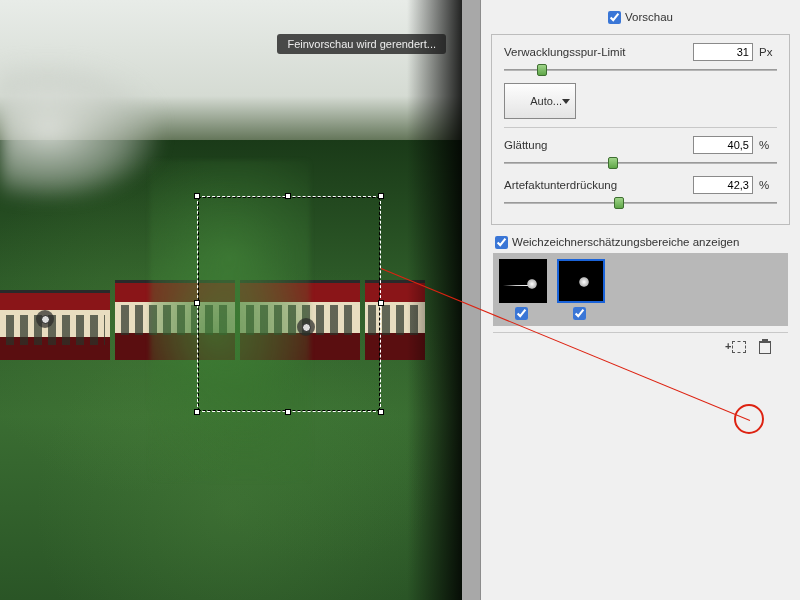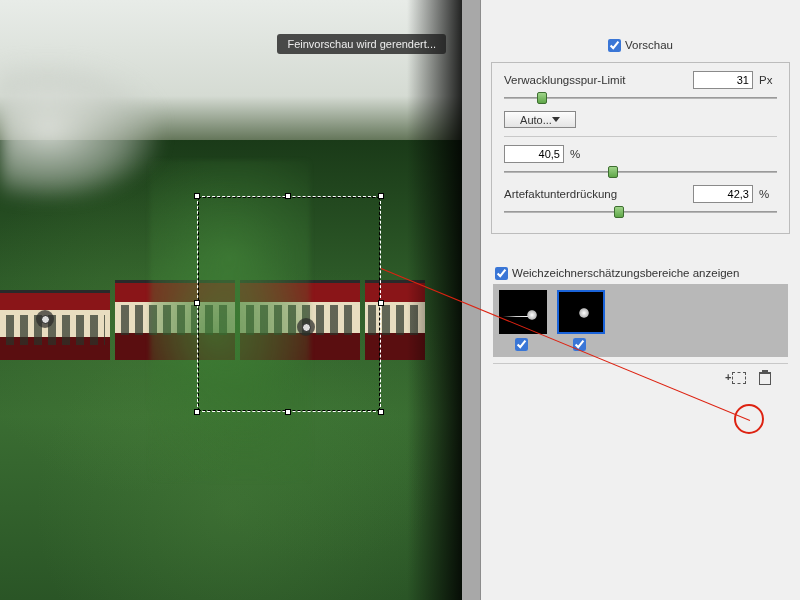--- a/index.html
+++ b/index.html
@@ -31,33 +31,33 @@
 
   .marquee { position: absolute; border: 1px dashed #fff; outline: 1px dashed #000; outline-offset: -2px; }
   .marquee .h { position: absolute; width: 6px; height: 6px; background: #fff; border: 1px solid #000; }
   .h.tl{top:-4px;left:-4px}.h.tm{top:-4px;left:calc(50% - 4px)}.h.tr{top:-4px;right:-4px}
   .h.ml{top:calc(50% - 4px);left:-4px}.h.mr{top:calc(50% - 4px);right:-4px}
   .h.bl{bottom:-4px;left:-4px}.h.bm{bottom:-4px;left:calc(50% - 4px)}.h.br{bottom:-4px;right:-4px}
   .pin { position:absolute; width:18px; height:18px; border-radius:50%; background:rgba(40,40,40,.7); display:flex; align-items:center; justify-content:center; }
   .pin::after{content:"";width:7px;height:7px;border-radius:50%;background:#ddd;border:1px solid #222;}
 
   .panel { flex: 1; background: #f0f0f0; border-left: 1px solid #8c8c8c; font-size: 11.5px; color: #333; padding-top: 6px; }
-  .row { display: flex; align-items: center; padding: 2px 14px; min-height: 22px; margin-top: 28px; }
+  .row { display: flex; align-items: center; padding: 2px 14px; min-height: 22px; }
   .row.center { justify-content: center; }
   input[type=checkbox] { width: 13px; height: 13px; accent-color: #3a76d6; margin-right: 4px; }
   fieldset { border: 1px solid #bcbcbc; margin: 6px 10px; padding: 6px 6px 10px 6px; }
   legend { font-size: 11.5px; padding: 0 4px; }
   .ctrl { display: flex; align-items: center; padding: 2px 6px; gap: 6px; }
   .ctrl label { flex: 1; }
   .numbox { width: 60px; height: 18px; border: 1px solid #8a8a8a; background: #fff; font-size: 11px; text-align: right; padding: 1px 3px; }
   .unit { width: 18px; text-align: left; }
   .slider-track { position: relative; height: 14px; margin: 0 6px 4px 6px; }
   .slider-track .rail { position:absolute; top:6px; left:0; right:0; height:2px; background:#b5b5b5; border-top:1px solid #9a9a9a; }
   .slider-track .thumb { position:absolute; top:1px; width:10px; height:12px; background: linear-gradient(#9fd489,#5fa648); border:1px solid #3d6e30; border-radius:2px; transform:translateX(-5px); }
-  .dropdown { display:flex; align-items:center; width:72px; height:17px; border:1px solid #888; background:linear-gradient(#fdfdfd,#e4e4e4); padding:4px 5px; justify-content:center; font-size:11px; }
+  .dropdown { display:flex; align-items:center; width:72px; height:36px; border:1px solid #888; background:linear-gradient(#fdfdfd,#e4e4e4); padding:4px 5px; justify-content:flex-end; font-size:11px; }
   .dropdown .tri { width:0;height:0;border-left:4px solid transparent;border-right:4px solid transparent;border-top:5px solid #333; }
   .hsep { height:1px; background:#c8c8c8; margin:6px 6px; }
 
   .section-head { display:flex; align-items:center; padding:4px 12px; border-top:1px solid #c0c0c0; border-bottom:1px solid #c0c0c0; background:#eaeaea; gap:6px; }
   .disclose { width:0;height:0;border-left:4px solid transparent;border-right:4px solid transparent;border-top:6px solid #555; }
   .section-head .title { flex:1; font-weight:bold; }
   .flyout { font-size:10px; letter-spacing:-1px; color:#555; }
 
   .thumbs-wrap { background:#b8b8b8; margin:0 12px; padding:6px; display:flex; gap:10px; }
   .thumb-col { display:flex; flex-direction:column; align-items:center; gap:4px; }
@@ -134,20 +134,21 @@
       <div class="dropdown">
         <span>Auto...</span>
         <span class="tri"></span>
       </div>
       <span class="unit"></span>
     </div>
 
     <div class="hsep"></div>
 
     <div class="ctrl">
+      <label>Glättung</label>
       <input class="numbox" value="40,5" style="">
       <span class="unit">%</span>
     </div>
     <div class="slider-track">
       <div class="rail"></div>
         <div class="thumb" id="th2" style="left: 40%;"></div>
     </div>
 
     <div class="ctrl">
       <label>Artefaktunterdrückung</label>

